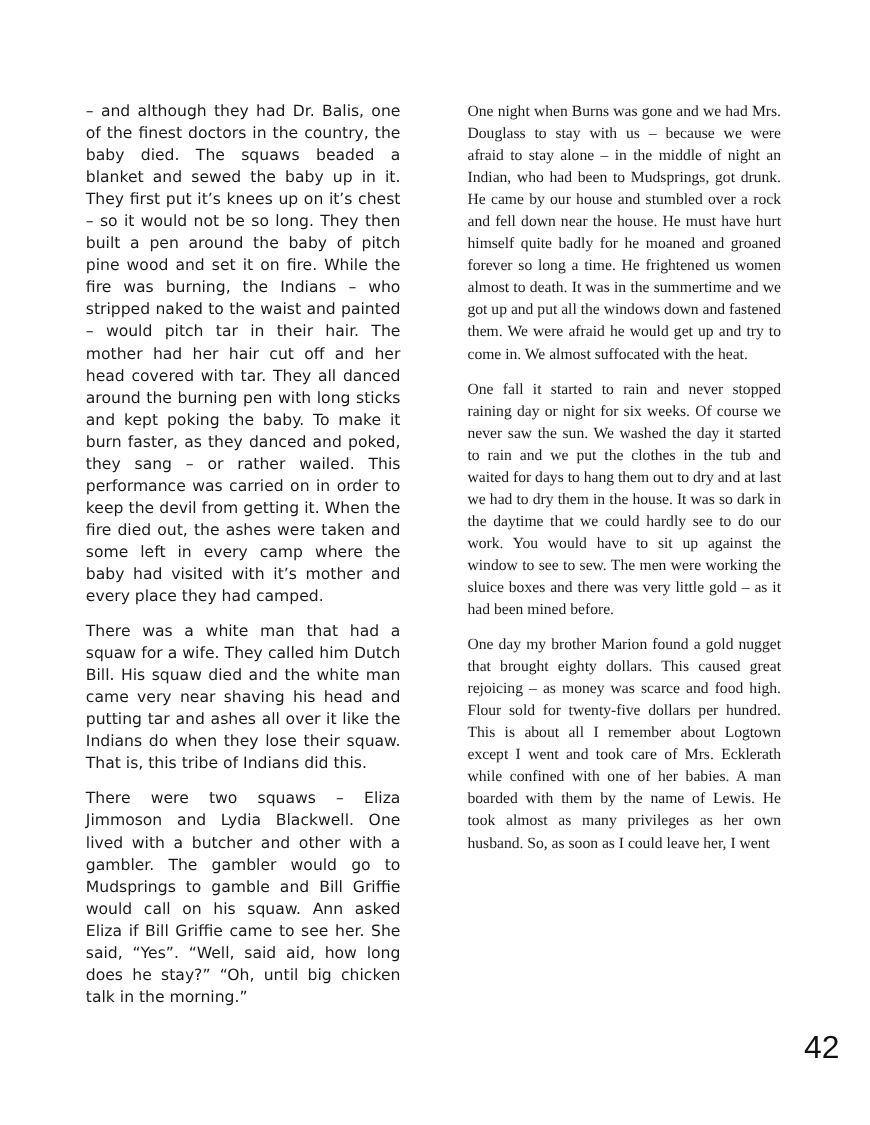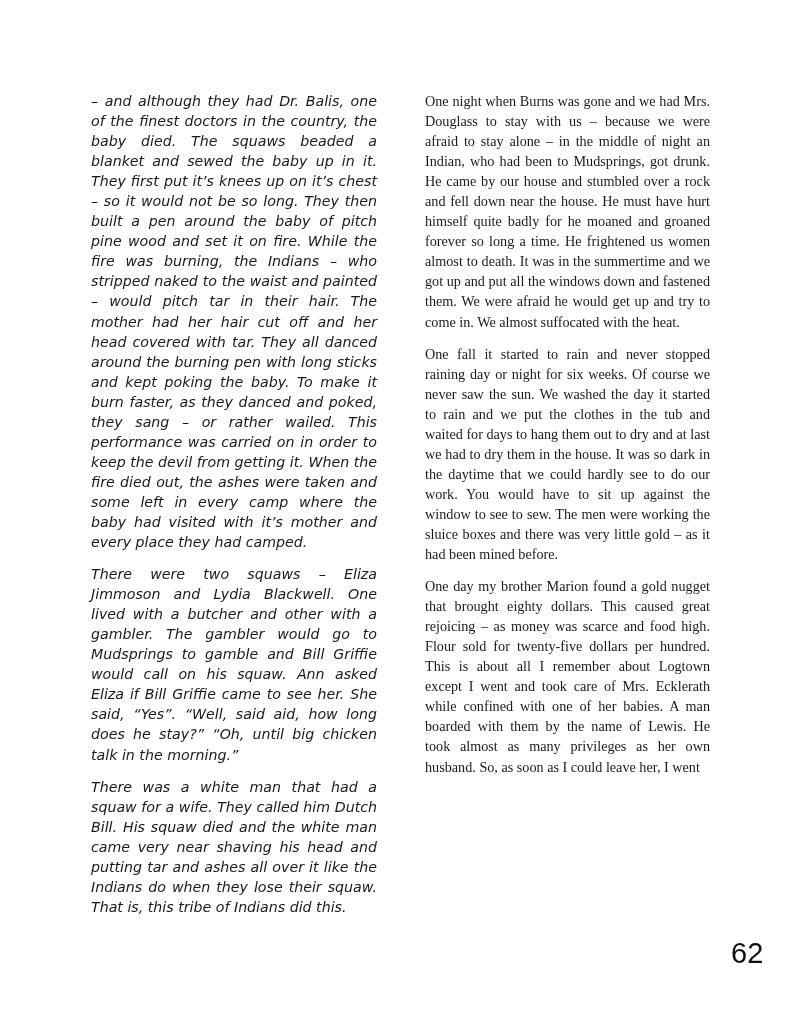--- a/index.html
+++ b/index.html
@@ -6,40 +6,40 @@
     body { width: 791px; height: 1023px; position: relative; overflow: hidden; }
     .col {
       position: absolute;
       top: 91px;
       font-family: "DejaVu Sans", sans-serif;
       font-size: 14.2px;
       line-height: 20.05px;
       color: #1a1a1a;
       text-align: justify;
     }
-    .col-left { left: 91px; width: 286px; font-style: italic; }
+    .col-left { left: 78px; width: 286px; }
     .col-right { left: 425px; width: 285px; font-family: Liberation Serif, serif; }
     .col p { margin: 0 0 12px 0; }
     .page-number {
       position: absolute;
       left: 731px;
       top: 937px;
       font-family: "Liberation Sans", sans-serif;
       font-size: 29px;
       color: #111;
     }
   </style>
 </head>
 <body>
 
 <div>
   <div class="col col-left">
     <p>– and although they had Dr. Balis, one of the finest doctors in the country, the baby died.  The squaws beaded a blanket and sewed the baby up in it. They first put it’s knees up on it’s chest – so it would not be so long.  They then built a pen around the baby of pitch pine wood and set it on fire.  While the fire was burning, the Indians – who stripped naked to the waist and painted – would pitch tar in their hair.  The mother had her hair cut off and her head covered with tar. They all danced around the burning pen with long sticks and kept poking the baby. To make it burn faster, as they danced and poked, they sang – or rather wailed.  This performance was carried on in order to keep the devil from getting it. When the fire died out, the ashes were taken and some left in every camp where the baby had visited with it’s mother and every place they had camped.</p>
+    <p>There was a white man that had a squaw for a wife.  They called him Dutch Bill.  His squaw died and the white man came very near shaving his head and putting tar and ashes all over it like the Indians do when they lose their squaw. That is, this tribe of Indians did this.</p>
     <p>There were two squaws – Eliza Jimmoson and Lydia Blackwell.  One lived with a butcher and other with a gambler. The gambler would go to Mudsprings to gamble and Bill Griffie would call on his squaw. Ann asked Eliza if Bill Griffie came to see her. She said, “Yes”.  “Well, said aid, how long does he stay?”  “Oh, until big chicken talk in the morning.”</p>
-    <p>There was a white man that had a squaw for a wife.  They called him Dutch Bill.  His squaw died and the white man came very near shaving his head and putting tar and ashes all over it like the Indians do when they lose their squaw. That is, this tribe of Indians did this.</p>
   </div>
   <div class="col col-right">
     <p>One night when Burns was gone and we had Mrs. Douglass to stay with us – because we were afraid to stay alone – in the middle of night an Indian, who had been to Mudsprings, got drunk.  He came by our house and stumbled over a rock and fell down near the house.  He must have hurt himself quite badly for he moaned and groaned forever so long a time.  He frightened us women almost to death.  It was in the summertime and we got up and put all the windows down and fastened them. We were afraid he would get up and try to come in. We almost suffocated with the heat.</p>
     <p>One fall it started to rain and never stopped raining day or night for six weeks.  Of course we never saw the sun. We washed the day it started to rain and we put the clothes in the tub and waited for days to hang them out to dry and at last we had to dry them in the house.  It was so dark in the daytime that we could hardly see to do our work.  You would have to sit up against the window to see to sew.  The men were working the sluice boxes and there was very little gold – as it had been mined before.</p>
     <p>One day my brother Marion found a gold nugget that brought eighty dollars. This caused great rejoicing – as money was scarce and food high. Flour sold for twenty-five dollars per hundred.  This is about all I remember about Logtown except I went and took care of Mrs. Ecklerath while confined with one of her babies.  A man boarded with them by the name of Lewis.  He took almost as many privileges as her own husband. So, as soon as I could leave her, I went</p>
   </div>
-  <div class="page-number">62</div>
+  <div class="page-number">42</div>
 </div>
 
 </body></html>

